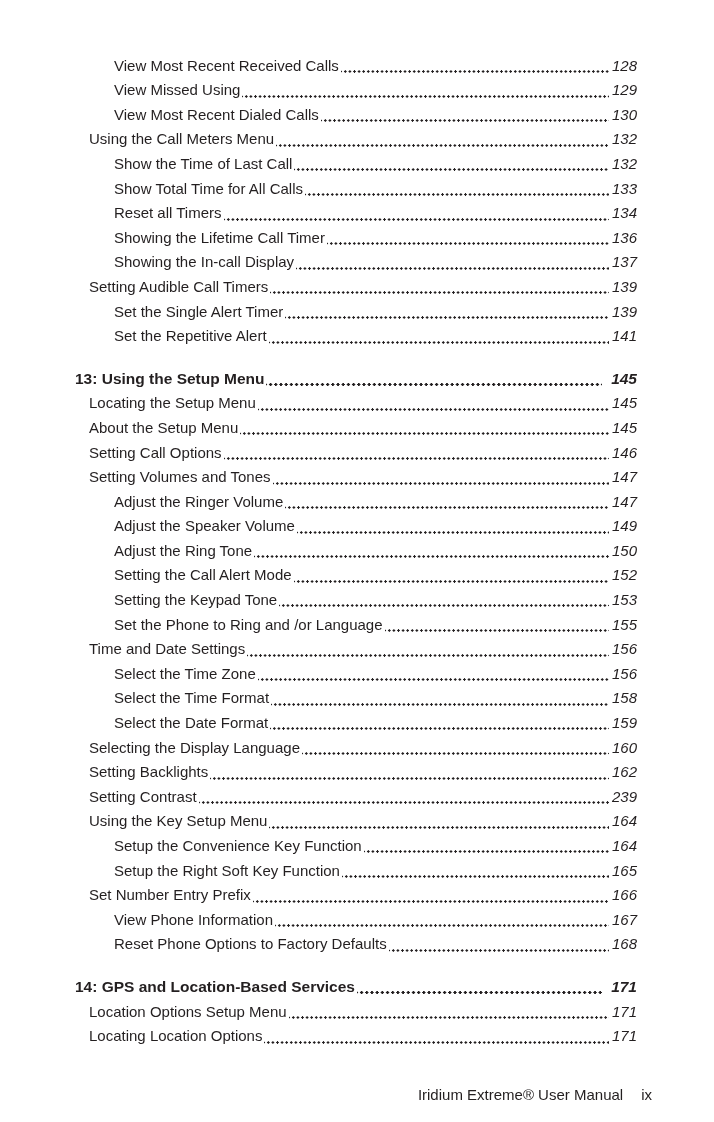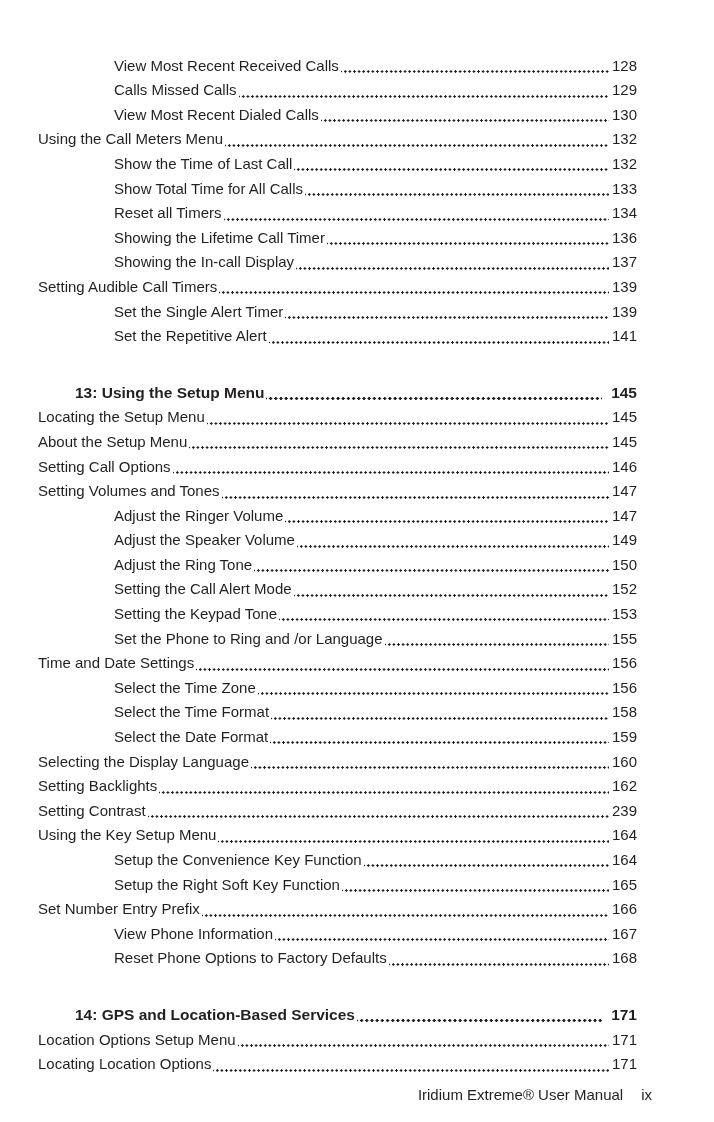--- a/index.html
+++ b/index.html
@@ -22,28 +22,28 @@
     right: 77px; 
   }
   .row {
     display: flex;
     align-items: flex-end;
     height: 24.6px;
     font-size: 15px;
     line-height: 19px;
   }
   .row .label { white-space: nowrap; }
-  .row .pagenum { white-space: nowrap; }
+  .row .pagenum { white-space: nowrap; font-style: italic; }
   .level0 { padding-left: 75px; }
-  .level1 { padding-left: 38px; }
+  .level1 { padding-left: 89px; }
   .level2 { padding-left: 114px; }
   .chapter {
     font-weight: bold;
     font-size: 15.5px;
-    margin-top: 32px;
+    margin-top: 18px;
   }
   .leader {
     flex: 1 1 auto;
     min-width: 12px;
     height: 19px;
     margin: 0 3px 0 2px;
     background-image: radial-gradient(circle, #231f20 1.02px, rgba(0,0,0,0) 1.32px);
     background-size: 4.6px 4.6px;
     background-repeat: repeat-x;
     background-position: left 2px bottom 1px;
@@ -69,21 +69,21 @@
 </head>
 <body>
 
 <div class="toc">
     <div class="row level2">
       <span class="label">View Most Recent Received Calls</span>
       <span class="leader"></span>
       <span class="pagenum">128</span>
     </div>
     <div class="row level2">
-      <span class="label">Calls Missed Calls</span>
+      <span class="label">View Missed Using</span>
       <span class="leader"></span>
       <span class="pagenum">129</span>
     </div>
     <div class="row level2">
       <span class="label">View Most Recent Dialed Calls</span>
       <span class="leader"></span>
       <span class="pagenum">130</span>
     </div>
     <div class="row level1">
       <span class="label">Using the Call Meters Menu</span>

